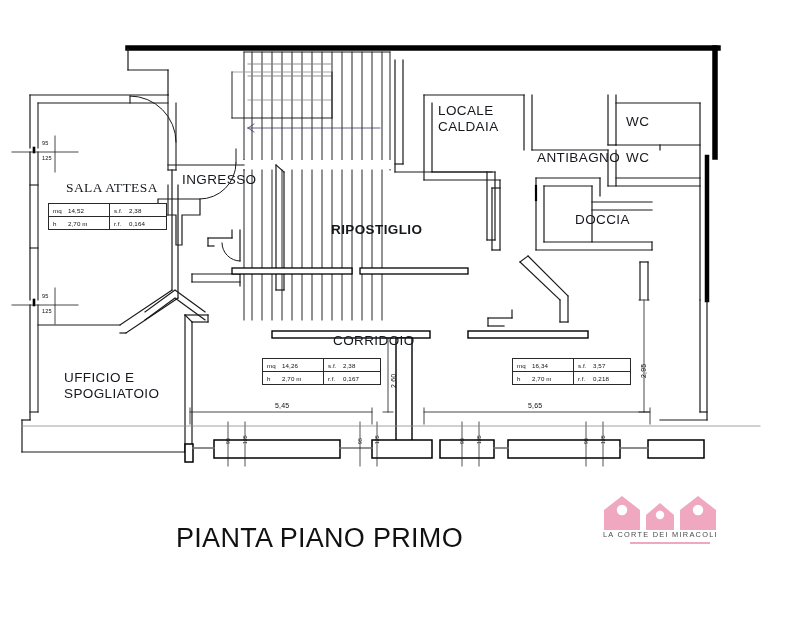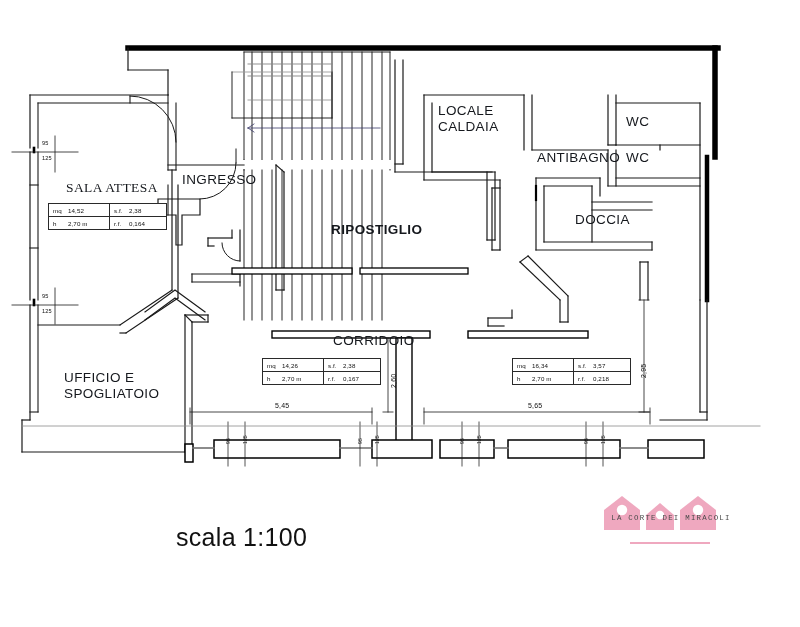--- a/index.html
+++ b/index.html
@@ -48,23 +48,23 @@
   }
 
   
   #title-block{position:absolute;left:176px;top:523px;}
   #title-block .t1{font-size:27px;letter-spacing:.3px;color:#111;line-height:1.12;}
   #title-block .t2{font-size:25px;letter-spacing:.3px;color:#111;line-height:1.12;}
 
   
   #logo{position:absolute;left:600px;top:494px;width:140px;height:52px;}
   #logo .logo-text{
-    position:absolute;left:3px;top:20px;width:136px;text-align:center;
+    position:absolute;left:3px;top:36px;width:136px;
     font-size:7.4px;letter-spacing:1.25px;color:#4a4a4a;
-    font-family:Liberation Mono, monospace;
+    font-family:Liberation Sans, sans-serif;
   }
 </style>
 </head>
 <body>
 
 <div id="plan-root">
 
   <svg id="floorplan" viewBox="0 0 800 627">
     <g fill="none" stroke="#1a1a1a" stroke-width="1.1" stroke-linecap="square" stroke-linejoin="miter">
 
@@ -478,21 +478,21 @@
   <div class="open-dim" style="left:357px;top:444px;">95</div>
   <div class="open-dim" style="left:374px;top:444px;">125</div>
 
   <div class="open-dim" style="left:459px;top:444px;">95</div>
   <div class="open-dim" style="left:476px;top:444px;">125</div>
 
   <div class="open-dim" style="left:583px;top:444px;">95</div>
   <div class="open-dim" style="left:600px;top:444px;">125</div>
 
   <div id="title-block">
-    <div class="t2">scala 1:100</div>
+    <div class="t1">PIANTA PIANO PRIMO</div>
   </div>
 
   <div id="logo">
     <svg viewBox="0 0 140 40" width="140" height="40">
       <g fill="#efa8bf">
         <path d="M4,36 L4,16 L22,2 L40,16 L40,36 Z"></path>
         <path d="M46,36 L46,21 L60,9 L74,21 L74,36 Z"></path>
         <path d="M80,36 L80,16 L98,2 L116,16 L116,36 Z"></path>
       </g>
       <g fill="#ffffff">

